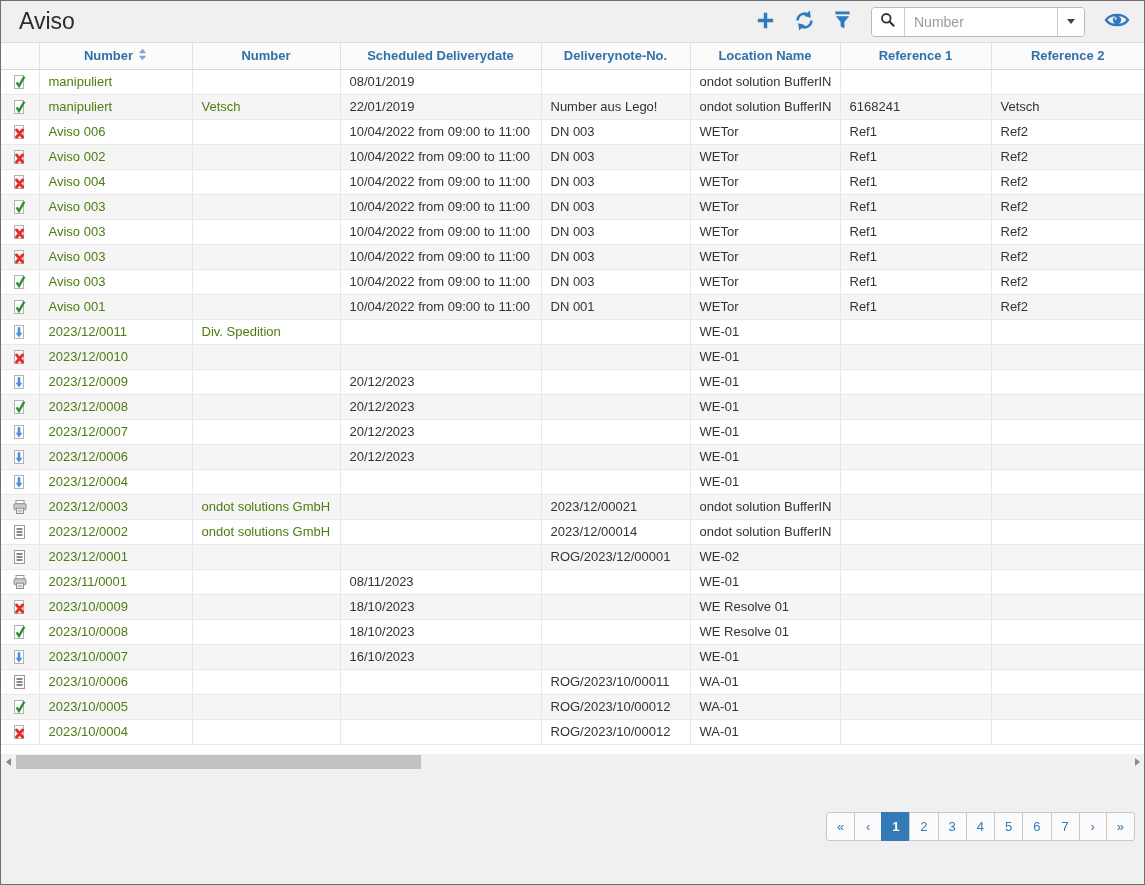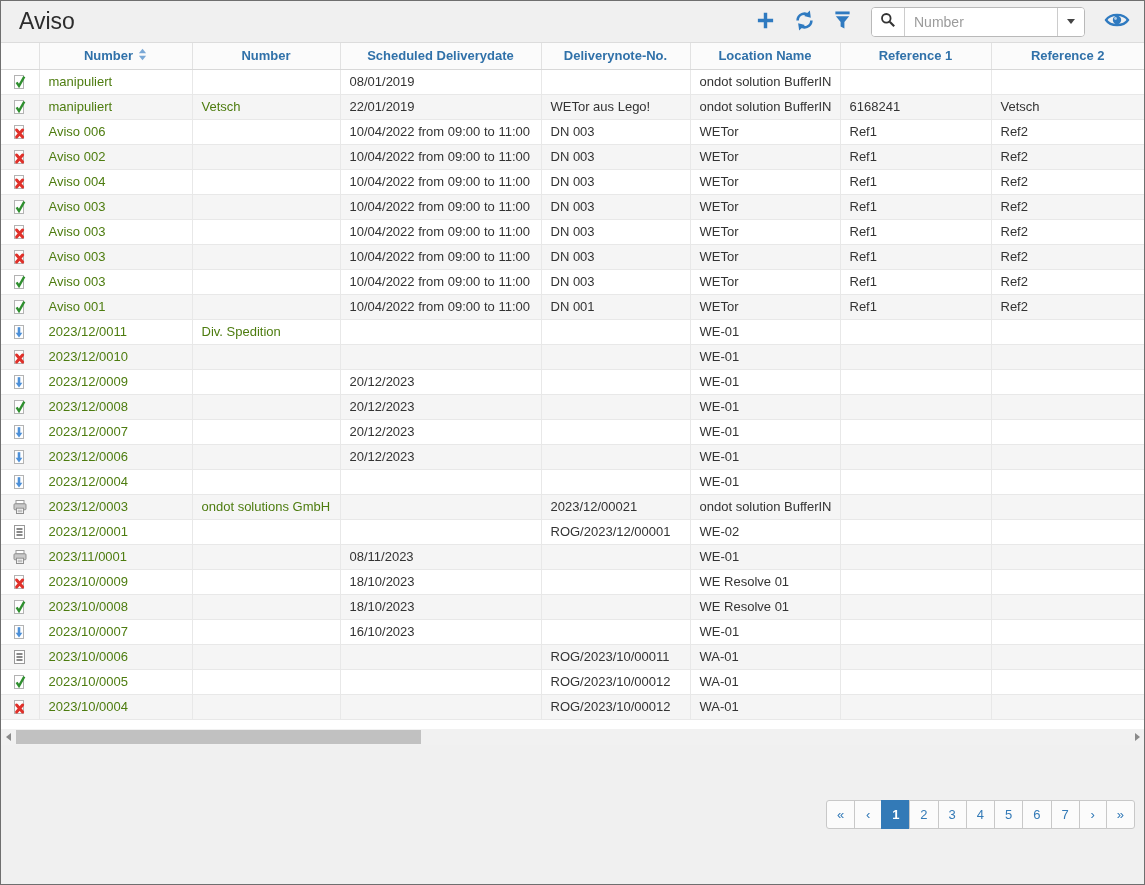--- a/index.html
+++ b/index.html
@@ -223,21 +223,21 @@
           <tr>
       <td class="status-cell"><span class="status-icon">
                 <svg width="15" height="16" viewBox="0 0 15 16">
                   <rect x="2.5" y="1.5" width="9" height="13" fill="#fefefe" stroke="#b3b3b3"></rect>
                   <path d="M4.6 8.3 L7 12 L12.3 2.6" fill="none" stroke="#2f8f2f" stroke-width="2.4"></path>
                 </svg>
               </span></td>
       <td><a>manipuliert</a></td>
       <td><a>Vetsch</a></td>
       <td>22/01/2019</td>
-      <td>WETor aus Lego!</td>
+      <td>Number aus Lego!</td>
       <td>ondot solution BufferIN</td>
       <td>6168241</td>
       <td>Vetsch</td>
     </tr>
           <tr>
       <td class="status-cell"><span class="status-icon">
                 <svg width="15" height="16" viewBox="0 0 15 16">
                   <rect x="2.5" y="1.5" width="9" height="13" fill="#fefefe" stroke="#b3b3b3"></rect>
                   <path d="M4.6 6 L10.6 13 M10.6 6 L4.6 13" stroke="#e0312a" stroke-width="3" stroke-linecap="round" fill="none"></path>
                 </svg>
@@ -472,20 +472,37 @@
                   <rect x="2" y="4.8" width="12" height="6" rx="1" fill="#c9c9c9" stroke="#8f8f8f"></rect>
                   <rect x="4.5" y="9.2" width="7" height="5.3" fill="#fff" stroke="#8f8f8f"></rect>
                   <line x1="5.6" y1="11.2" x2="10.4" y2="11.2" stroke="#aaa"></line>
                   <line x1="5.6" y1="12.8" x2="10.4" y2="12.8" stroke="#aaa"></line>
                 </svg>
               </span></td>
       <td><a>2023/12/0003</a></td>
       <td><a>ondot solutions GmbH</a></td>
       <td></td>
       <td>2023/12/00021</td>
+      <td>ondot solution BufferIN</td>
+      <td></td>
+      <td></td>
+    </tr>
+          <tr>
+      <td class="status-cell"><span class="status-icon">
+                <svg width="15" height="16" viewBox="0 0 15 16">
+                  <rect x="2.5" y="1.5" width="10" height="13" fill="#fefefe" stroke="#9a9a9a"></rect>
+                  <line x1="4.5" y1="5" x2="10.5" y2="5" stroke="#555" stroke-width="1.4"></line>
+                  <line x1="4.5" y1="8" x2="10.5" y2="8" stroke="#555" stroke-width="1.4"></line>
+                  <line x1="4.5" y1="11" x2="10.5" y2="11" stroke="#555" stroke-width="1.4"></line>
+                </svg>
+              </span></td>
+      <td><a>2023/12/0002</a></td>
+      <td><a>ondot solutions GmbH</a></td>
+      <td></td>
+      <td>2023/12/00014</td>
       <td>ondot solution BufferIN</td>
       <td></td>
       <td></td>
     </tr>
           <tr>
       <td class="status-cell"><span class="status-icon">
                 <svg width="15" height="16" viewBox="0 0 15 16">
                   <rect x="2.5" y="1.5" width="10" height="13" fill="#fefefe" stroke="#9a9a9a"></rect>
                   <line x1="4.5" y1="5" x2="10.5" y2="5" stroke="#555" stroke-width="1.4"></line>
                   <line x1="4.5" y1="8" x2="10.5" y2="8" stroke="#555" stroke-width="1.4"></line>

